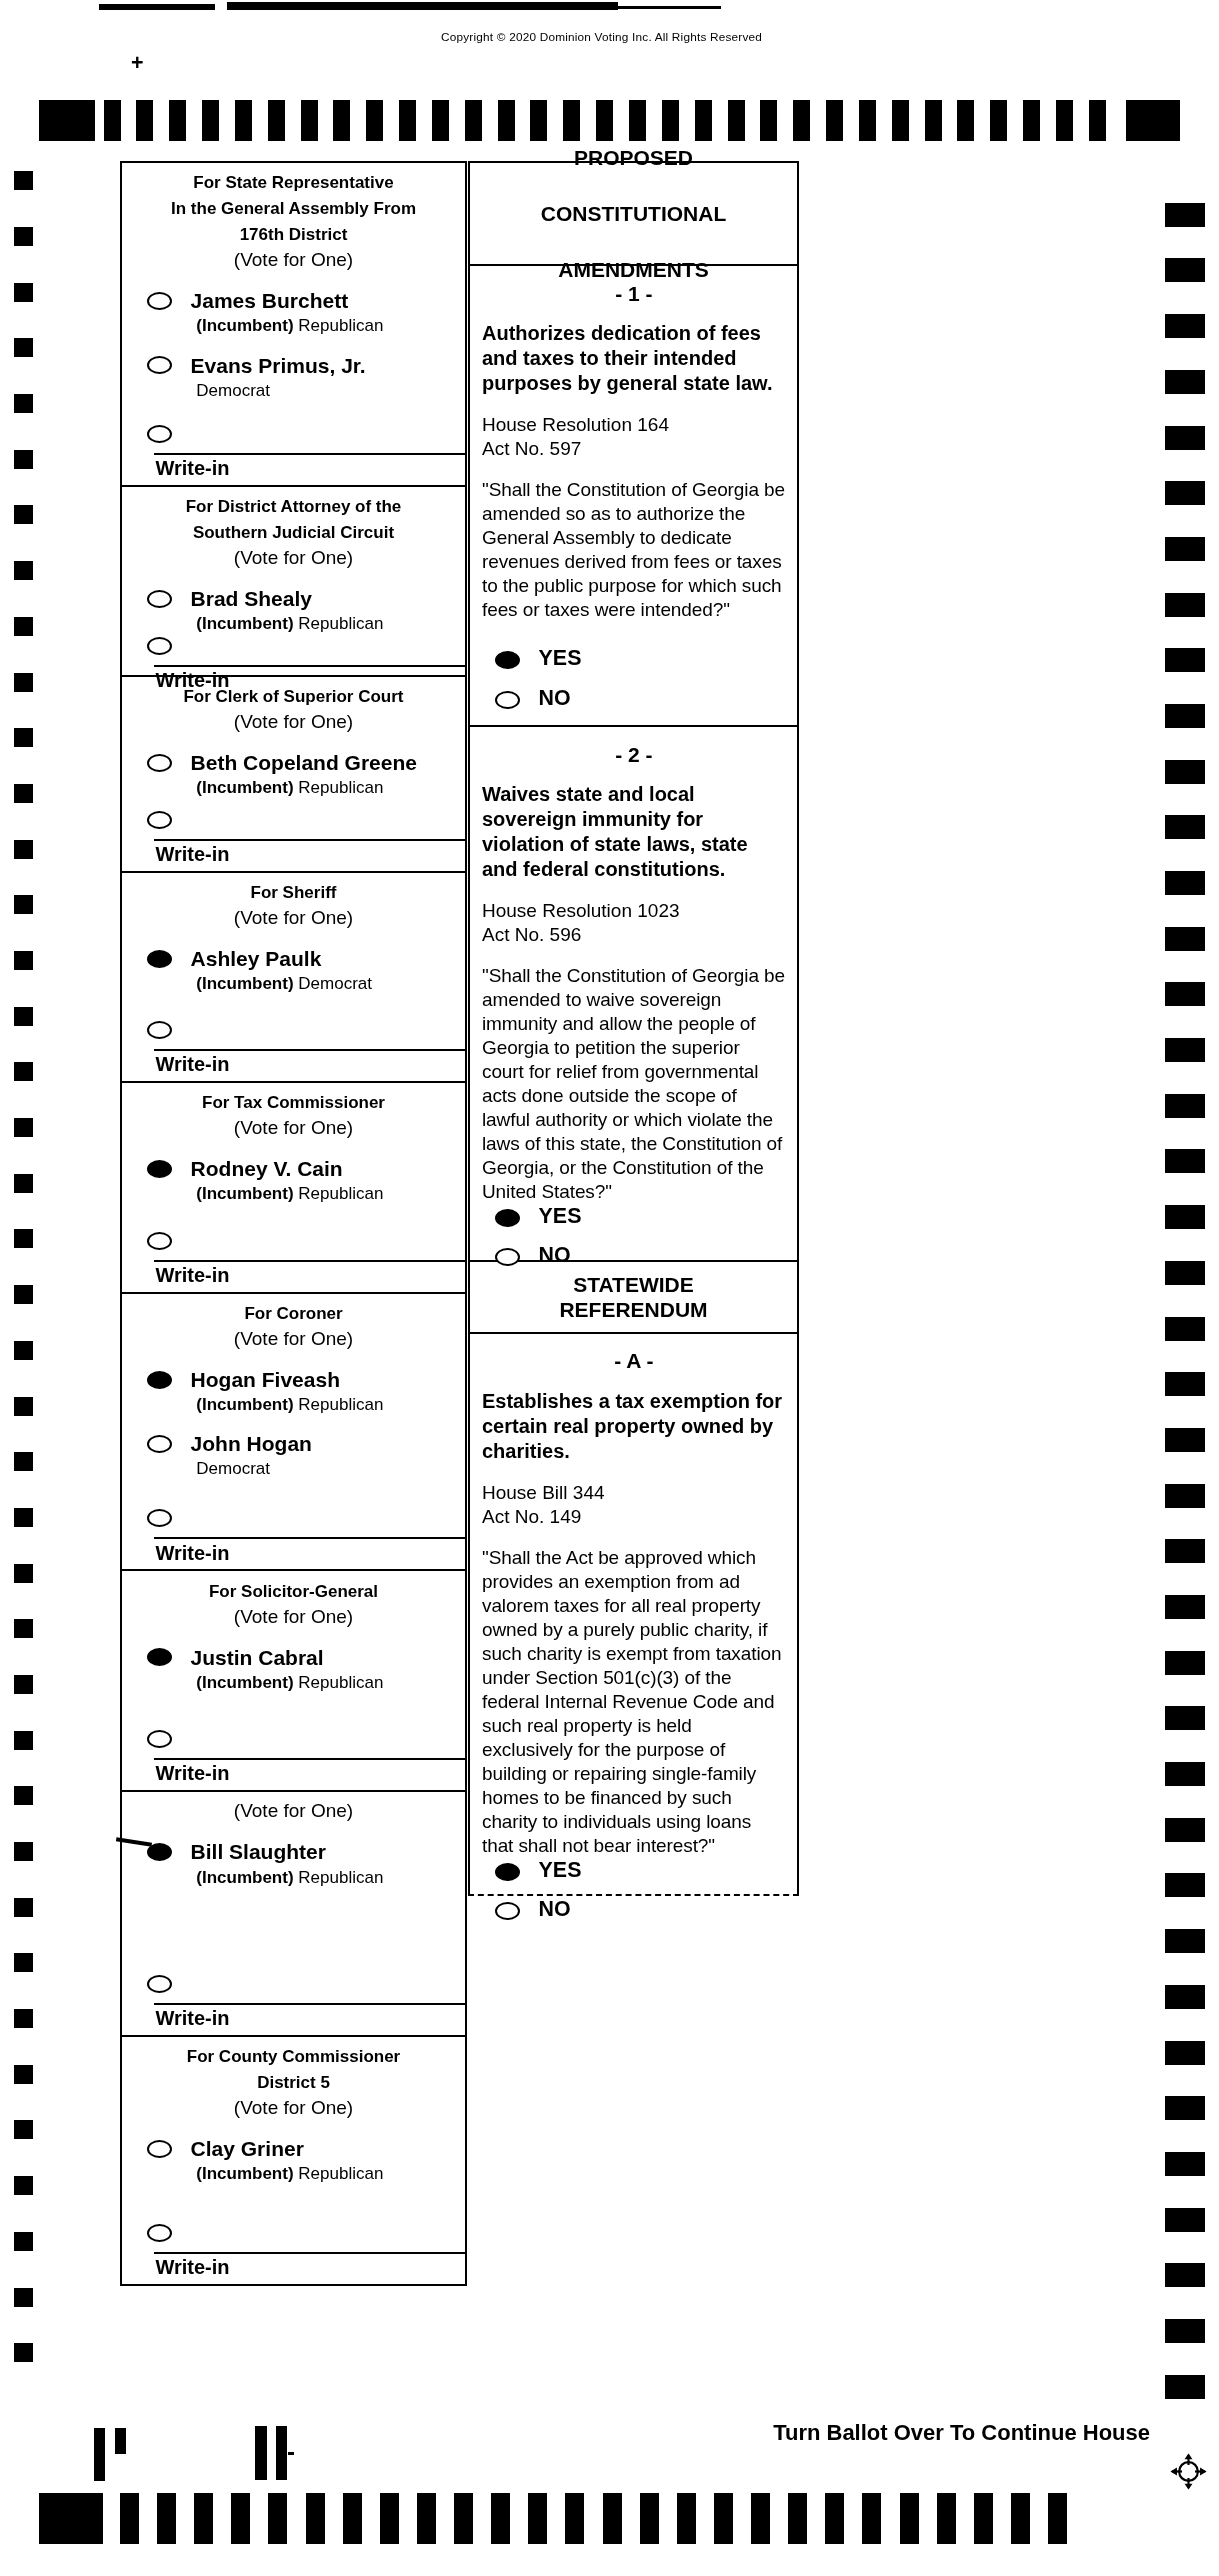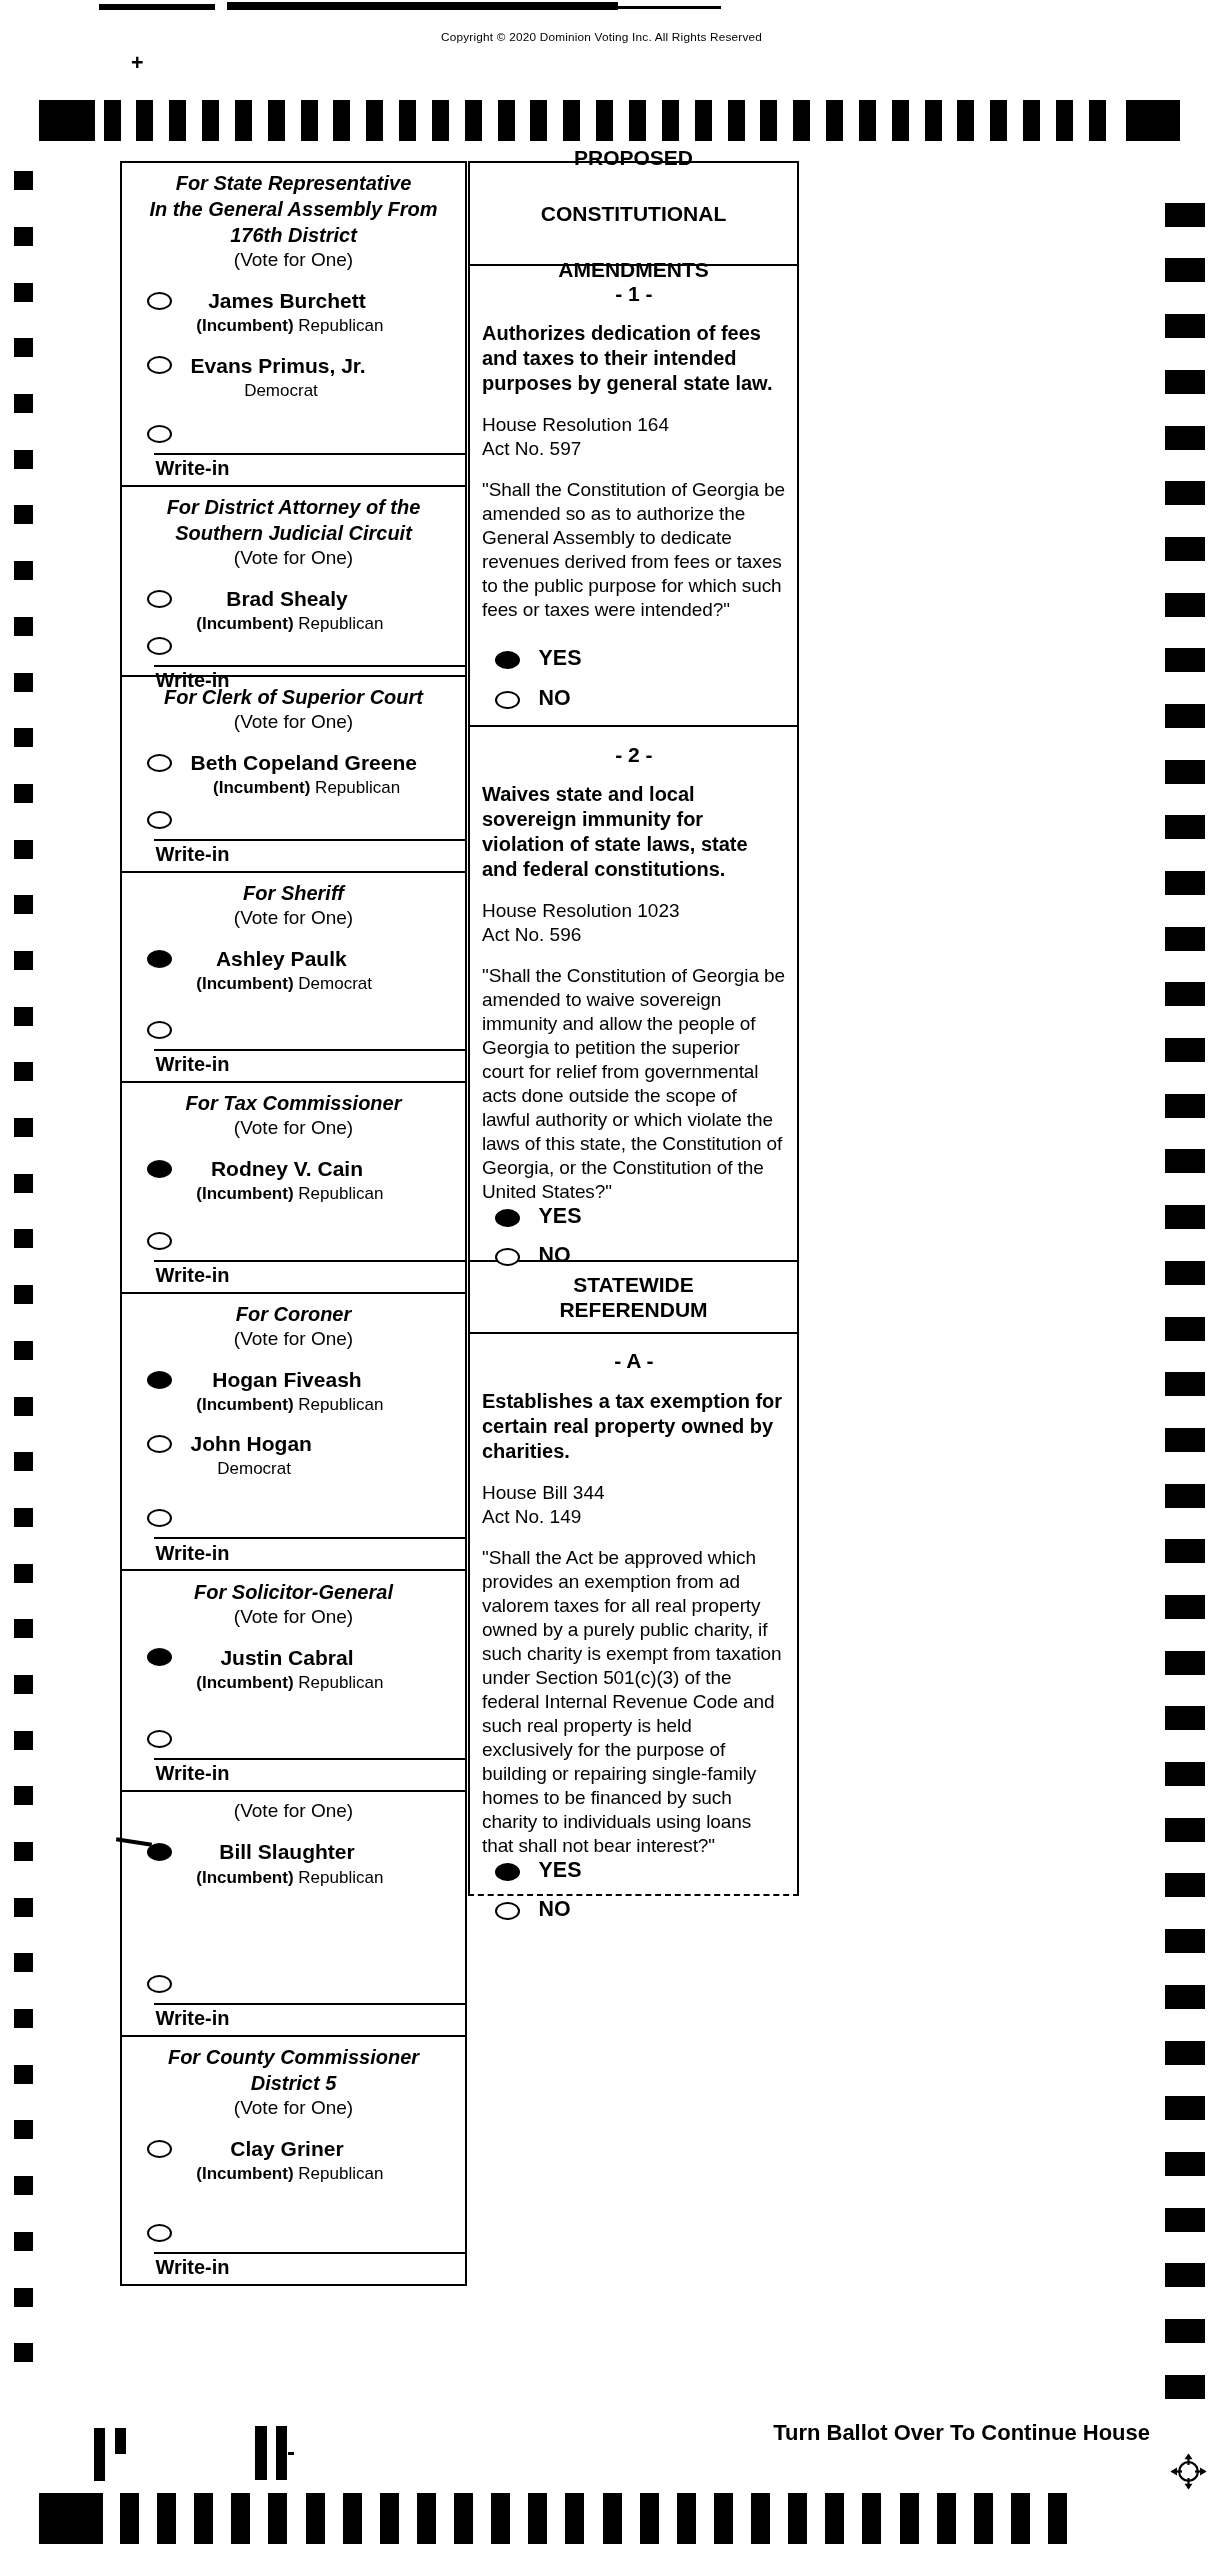--- a/index.html
+++ b/index.html
@@ -8,23 +8,23 @@
   .mark{position:absolute;background:#000;}
   .copyright{position:absolute;top:30px;left:441px;font-size:11.8px;letter-spacing:0.2px;color:#000;}
   .plus-mark{position:absolute;top:51px;left:131px;font-size:21.4px;font-weight:bold;}
   
   .left-col{position:absolute;left:120px;top:161px;width:347px;}
   .right-col{position:absolute;left:468px;top:161px;width:331px;}
   section.race,.measure{box-sizing:border-box;border:2.1px solid #000;margin-top:-2.1px;background:#fff;}
   section.race:first-child,.measure:first-child{margin-top:0;}
   section.race{display:flex;flex-direction:column;}
   .race-head{padding-top:7.1px;text-align:center;}
-  .race-title{font-weight:bold;font-size:20px;line-height:26px;font-style:italic;}
+  .race-title{font-weight:bold;font-size:17px;line-height:26px;}
   .vote-for{font-size:19px;line-height:24px;}
-  .cand-row{display:flex;align-items:flex-start;margin-top:17px;padding-left:25px;text-align:center;}
+  .cand-row{display:flex;align-items:flex-start;margin-top:17px;padding-left:25px;}
   .oval{box-sizing:border-box;width:25px;height:18px;border:2.1px solid #000;border-radius:50%;
         background:#fff;flex:0 0 auto;display:inline-block;position:relative;margin-top:2.9px;}
   .oval.filled{background:#000;}
   .oval.stray::before{content:"";position:absolute;left:-33px;top:-5.7px;width:36px;height:3.6px;
         background:#000;transform:rotate(9deg);}
   .cand-info{margin-left:18.6px;}
   .cand-name{font-weight:bold;font-size:21px;line-height:24px;}
   .cand-sub{font-size:17px;line-height:21.4px;margin-top:2.1px;padding-left:5.7px;}
   .cand-qual{font-weight:bold;}
   .spacer{flex:1 1 auto;min-height:0;}

